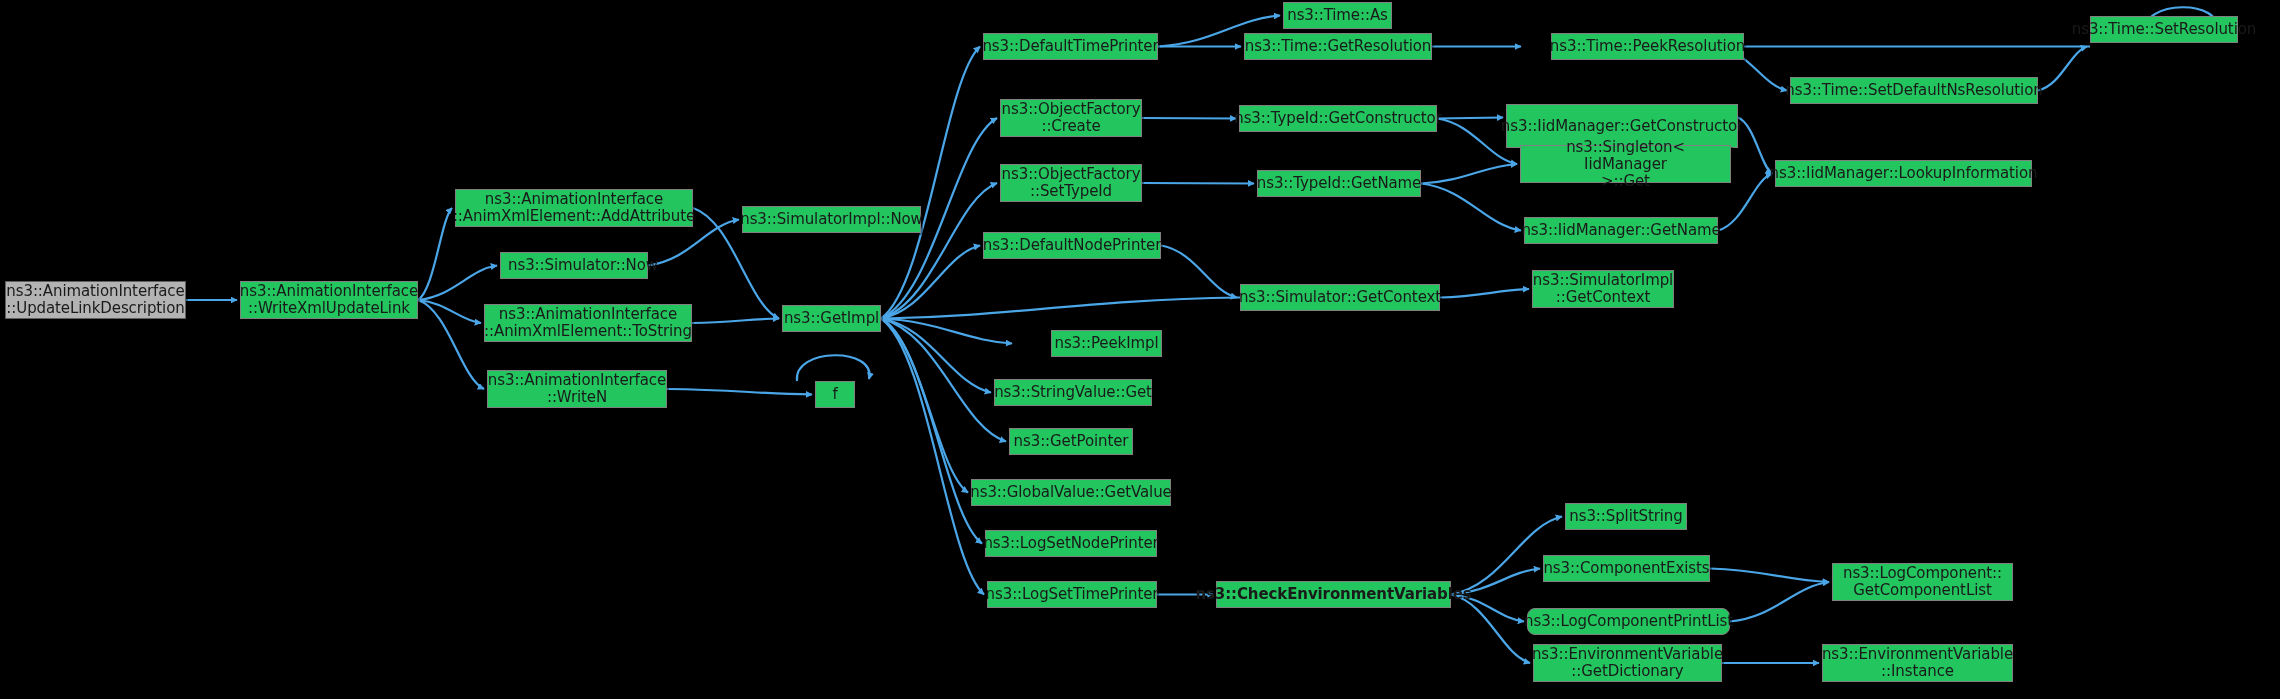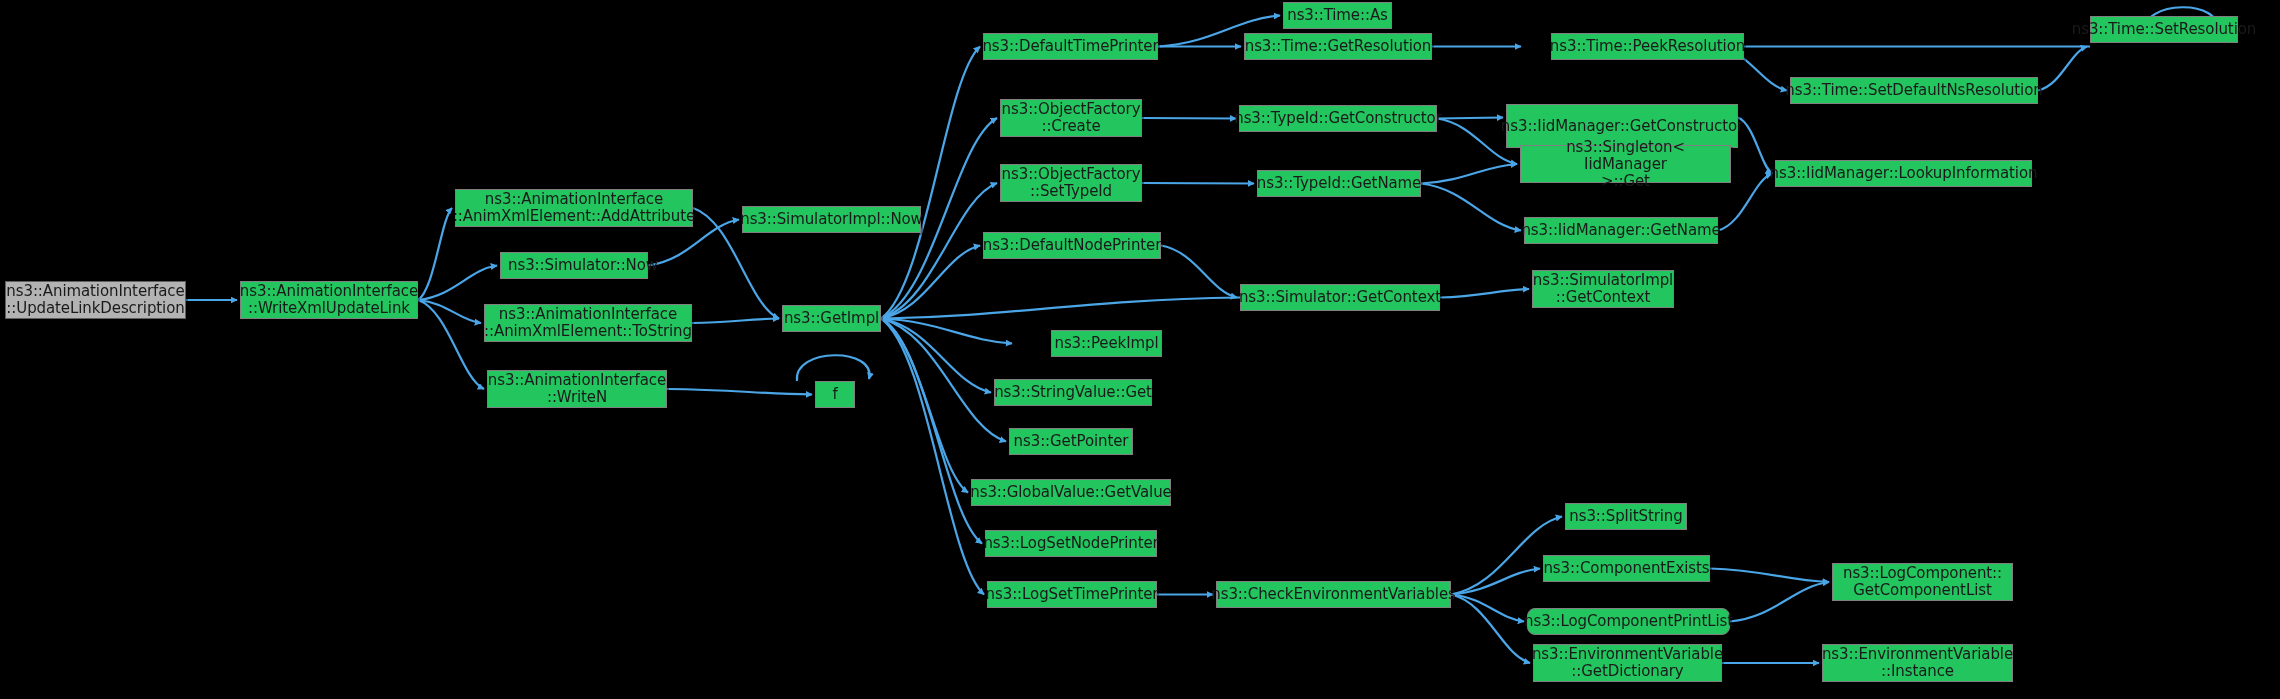--- a/index.html
+++ b/index.html
@@ -127,21 +127,21 @@
       <div class="node" style="left: 994px; top: 379px; width: 158px; height: 27px;">ns3::StringValue::Get</div>
       <div class="node" style="left: 1009px; top: 428px; width: 124px; height: 27px;">ns3::GetPointer</div>
       <div class="node" style="left: 971px; top: 479px; width: 200px; height: 27px;">ns3::GlobalValue::GetValue</div>
       <div class="node" style="left: 985px; top: 530px; width: 172px; height: 27px;">ns3::LogSetNodePrinter</div>
       <div class="node" style="left: 987px; top: 581px; width: 170px; height: 27px;">ns3::LogSetTimePrinter</div>
       <div class="node" style="left: 1283px; top: 2px; width: 109px; height: 27px;">ns3::Time::As</div>
       <div class="node" style="left: 1244px; top: 33px; width: 188px; height: 27px;">ns3::Time::GetResolution</div>
       <div class="node" style="left: 1239px; top: 105px; width: 198px; height: 27px;">ns3::TypeId::GetConstructor</div>
       <div class="node" style="left: 1257px; top: 170px; width: 164px; height: 27px;">ns3::TypeId::GetName</div>
       <div class="node" style="left: 1240px; top: 284px; width: 200px; height: 27px;">ns3::Simulator::GetContext</div>
-      <div class="node" style="left: 1216px; top: 581px; width: 235px; height: 27px;">ns3::CheckEnvironmentVariables</div>
+      <div class="node" style="left: 1216px; top: 581px; width: 235px; height: 27px; font-weight: bold;">ns3::CheckEnvironmentVariables</div>
       <div class="node" style="left: 1524px; top: 33px; width: 193px; height: 27px; margin-left: 27px;">ns3::Time::PeekResolution</div>
       <div class="node" style="left: 1506px; top: 104px; width: 232px; height: 44px;">ns3::IidManager::GetConstructor</div>
       <div class="node" style="left: 1520px; top: 145px; width: 211px; height: 38px;">ns3::Singleton&lt; IidManager
 &gt;::Get</div>
       <div class="node" style="left: 1524px; top: 217px; width: 194px; height: 27px;">ns3::IidManager::GetName</div>
       <div class="node" style="left: 1532px; top: 270px; width: 142px; height: 38px;">ns3::SimulatorImpl
 ::GetContext</div>
       <div class="node" style="left: 1565px; top: 503px; width: 122px; height: 27px;">ns3::SplitString</div>
       <div class="node" style="left: 1543px; top: 555px; width: 167px; height: 27px;">ns3::ComponentExists</div>
       <div class="node" style="left: 1527px; top: 608px; width: 203px; height: 27px; border-radius: 8px;">ns3::LogComponentPrintList</div>

